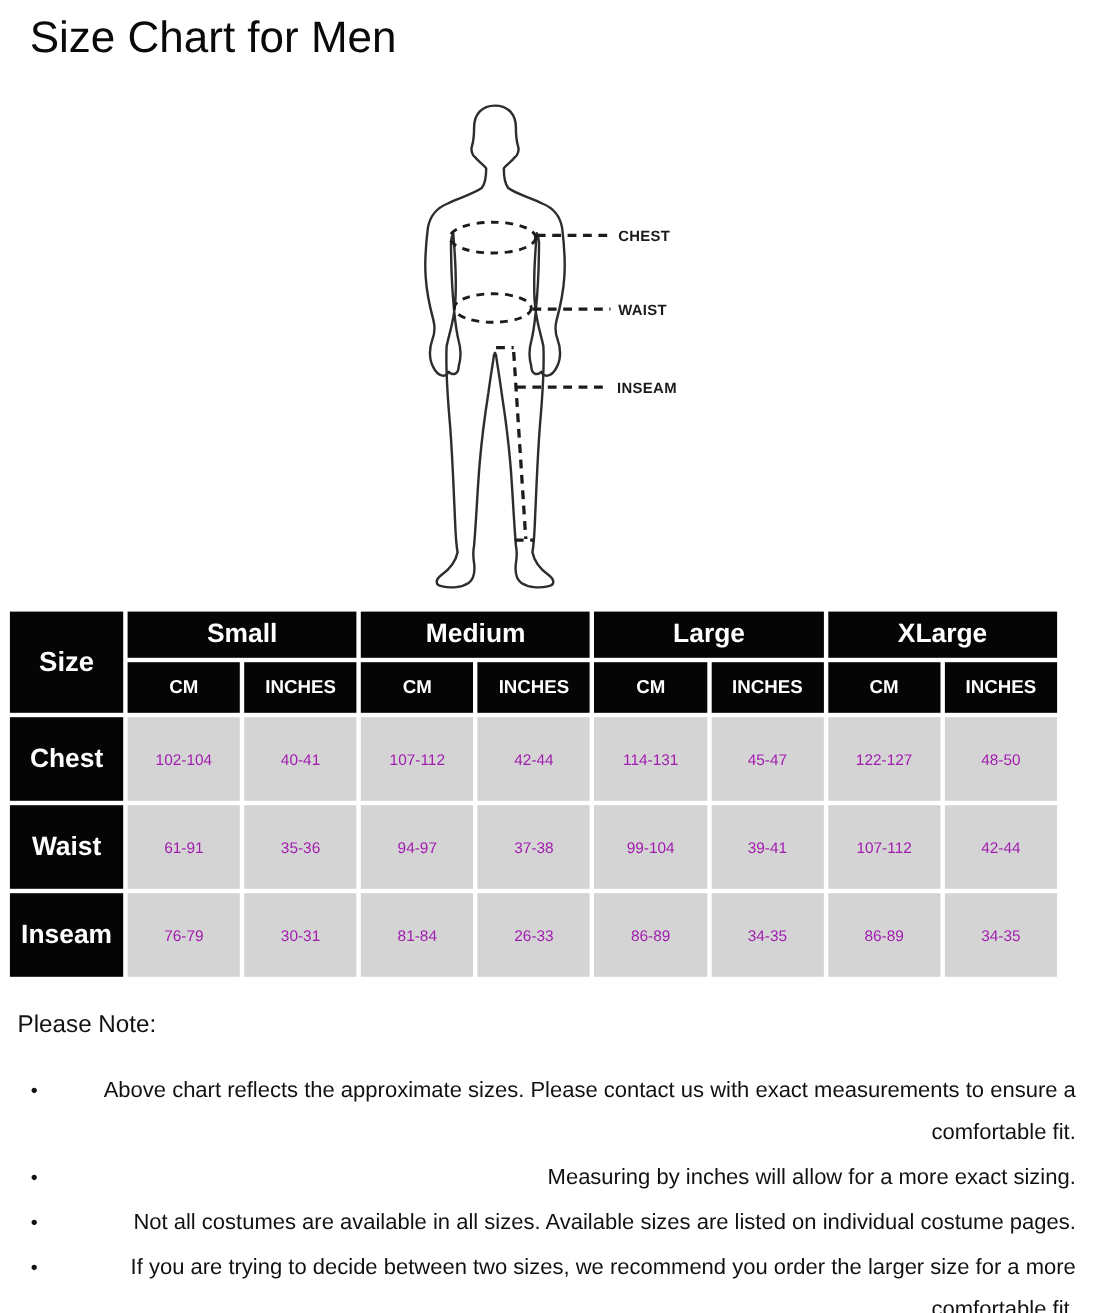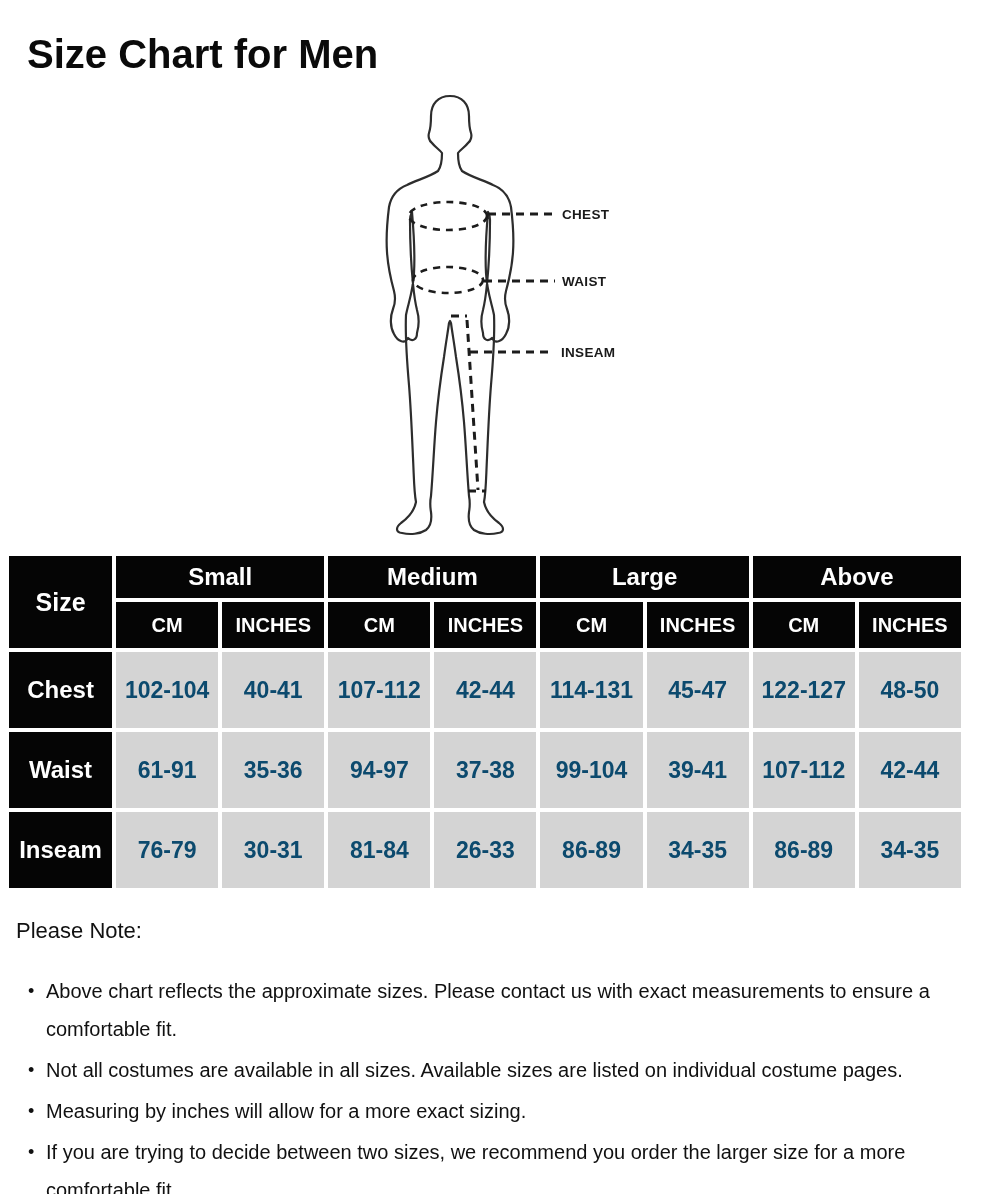--- a/index.html
+++ b/index.html
@@ -8,55 +8,55 @@
     width: 1000px; height: 1194px;
     position: relative;
     font-family: "Liberation Sans", sans-serif;
     color: #000000;
     overflow: hidden;
   }
 
   
   .page-title {
     position: absolute; left: 27px; top: 12px;
-    font-size: 40px; font-weight: bold; color: #0a0a0a;
+    font-size: 40px; font-weight: normal; color: #0a0a0a;
     letter-spacing: 0px;
-    margin-top: 20px;
   }
 
   
   .figure-wrap { position: absolute; left: 340px; top: 80px; width: 300px; height: 462px; }
   .figure-wrap svg { display: block; }
   .diagram-label { font-family: "Liberation Sans", sans-serif; font-size: 13.5px; font-weight: bold; fill: #1a1a1a; letter-spacing: 0.3px; }
 
   
   table.size-table {
     position: absolute; left: 5px; top: 552px;
     border-collapse: separate; border-spacing: 4px;
     table-layout: fixed; width: 960px;
   }
   table.size-table th, table.size-table td {
     text-align: center; vertical-align: middle;
     font-family: "Liberation Sans", sans-serif;
   }
   .hcell { background: #050505; color: #ffffff; font-weight: bold; }
   .corner-cell { font-size: 25px; }
   .group-cell { font-size: 24px; height: 42px; }
-  .unit-cell { font-size: 20px; height: 46px; }
+  .unit-cell { font-size: 17px; height: 46px; }
   .rowlabel-cell { font-size: 24px; height: 76px; }
-  .val-cell { background: #d4d4d4; color: #0c4a6e; font-size: 23px; height: 76px; font-weight: bold; }
+  .val-cell { background: #d4d4d4; color: #a21caf; font-size: 14px; height: 76px; font-weight: normal; }
 
   
   .notes { position: absolute; left: 16px; top: 918px; width: 962px; }
   .notes-heading { font-size: 22px; color: #111111; margin-bottom: 28px; }
   .note-item {
     position: relative;
     padding-left: 30px;
     font-size: 20px; line-height: 38px; color: #111111;
     margin-bottom: 3px;
+    text-align: right;
   }
   .note-item::before {
     content: "\2022";
     position: absolute; left: 12px; top: 0;
     font-size: 18px; line-height: 38px; color: #111111;
   }
 </style>
 </head>
 <body>
 
@@ -155,21 +155,21 @@
       <col style="width:102px">
     <col style="width:102px">
       <col style="width:102px">
   </colgroup>
   <tbody>
       <tr>
     <th class="hcell corner-cell" rowspan="2">Size</th>
     <th class="hcell group-cell" colspan="2">Small</th>
     <th class="hcell group-cell" colspan="2">Medium</th>
     <th class="hcell group-cell" colspan="2">Large</th>
-    <th class="hcell group-cell" colspan="2">Above</th>
+    <th class="hcell group-cell" colspan="2">XLarge</th>
   </tr>
   <tr>
     <th class="hcell unit-cell">CM</th>
     <th class="hcell unit-cell">INCHES</th>
     <th class="hcell unit-cell">CM</th>
     <th class="hcell unit-cell">INCHES</th>
     <th class="hcell unit-cell">CM</th>
     <th class="hcell unit-cell">INCHES</th>
     <th class="hcell unit-cell">CM</th>
     <th class="hcell unit-cell">INCHES</th>
@@ -206,16 +206,16 @@
     <td class="val-cell">34-35</td>
     <td class="val-cell">86-89</td>
     <td class="val-cell">34-35</td>
   </tr>
 </tbody>
   </table>
 
 <div class="notes">
   <div class="notes-heading">Please Note:</div>
   <div class="note-item">Above chart reflects the approximate sizes. Please contact us with exact measurements to ensure a comfortable fit.</div>
+  <div class="note-item">Measuring by inches will allow for a more exact sizing.</div>
   <div class="note-item">Not all costumes are available in all sizes. Available sizes are listed on individual costume pages.</div>
-  <div class="note-item">Measuring by inches will allow for a more exact sizing.</div>
   <div class="note-item">If you are trying to decide between two sizes, we recommend you order the larger size for a more comfortable fit.</div>
 </div>
 
 </body></html>

